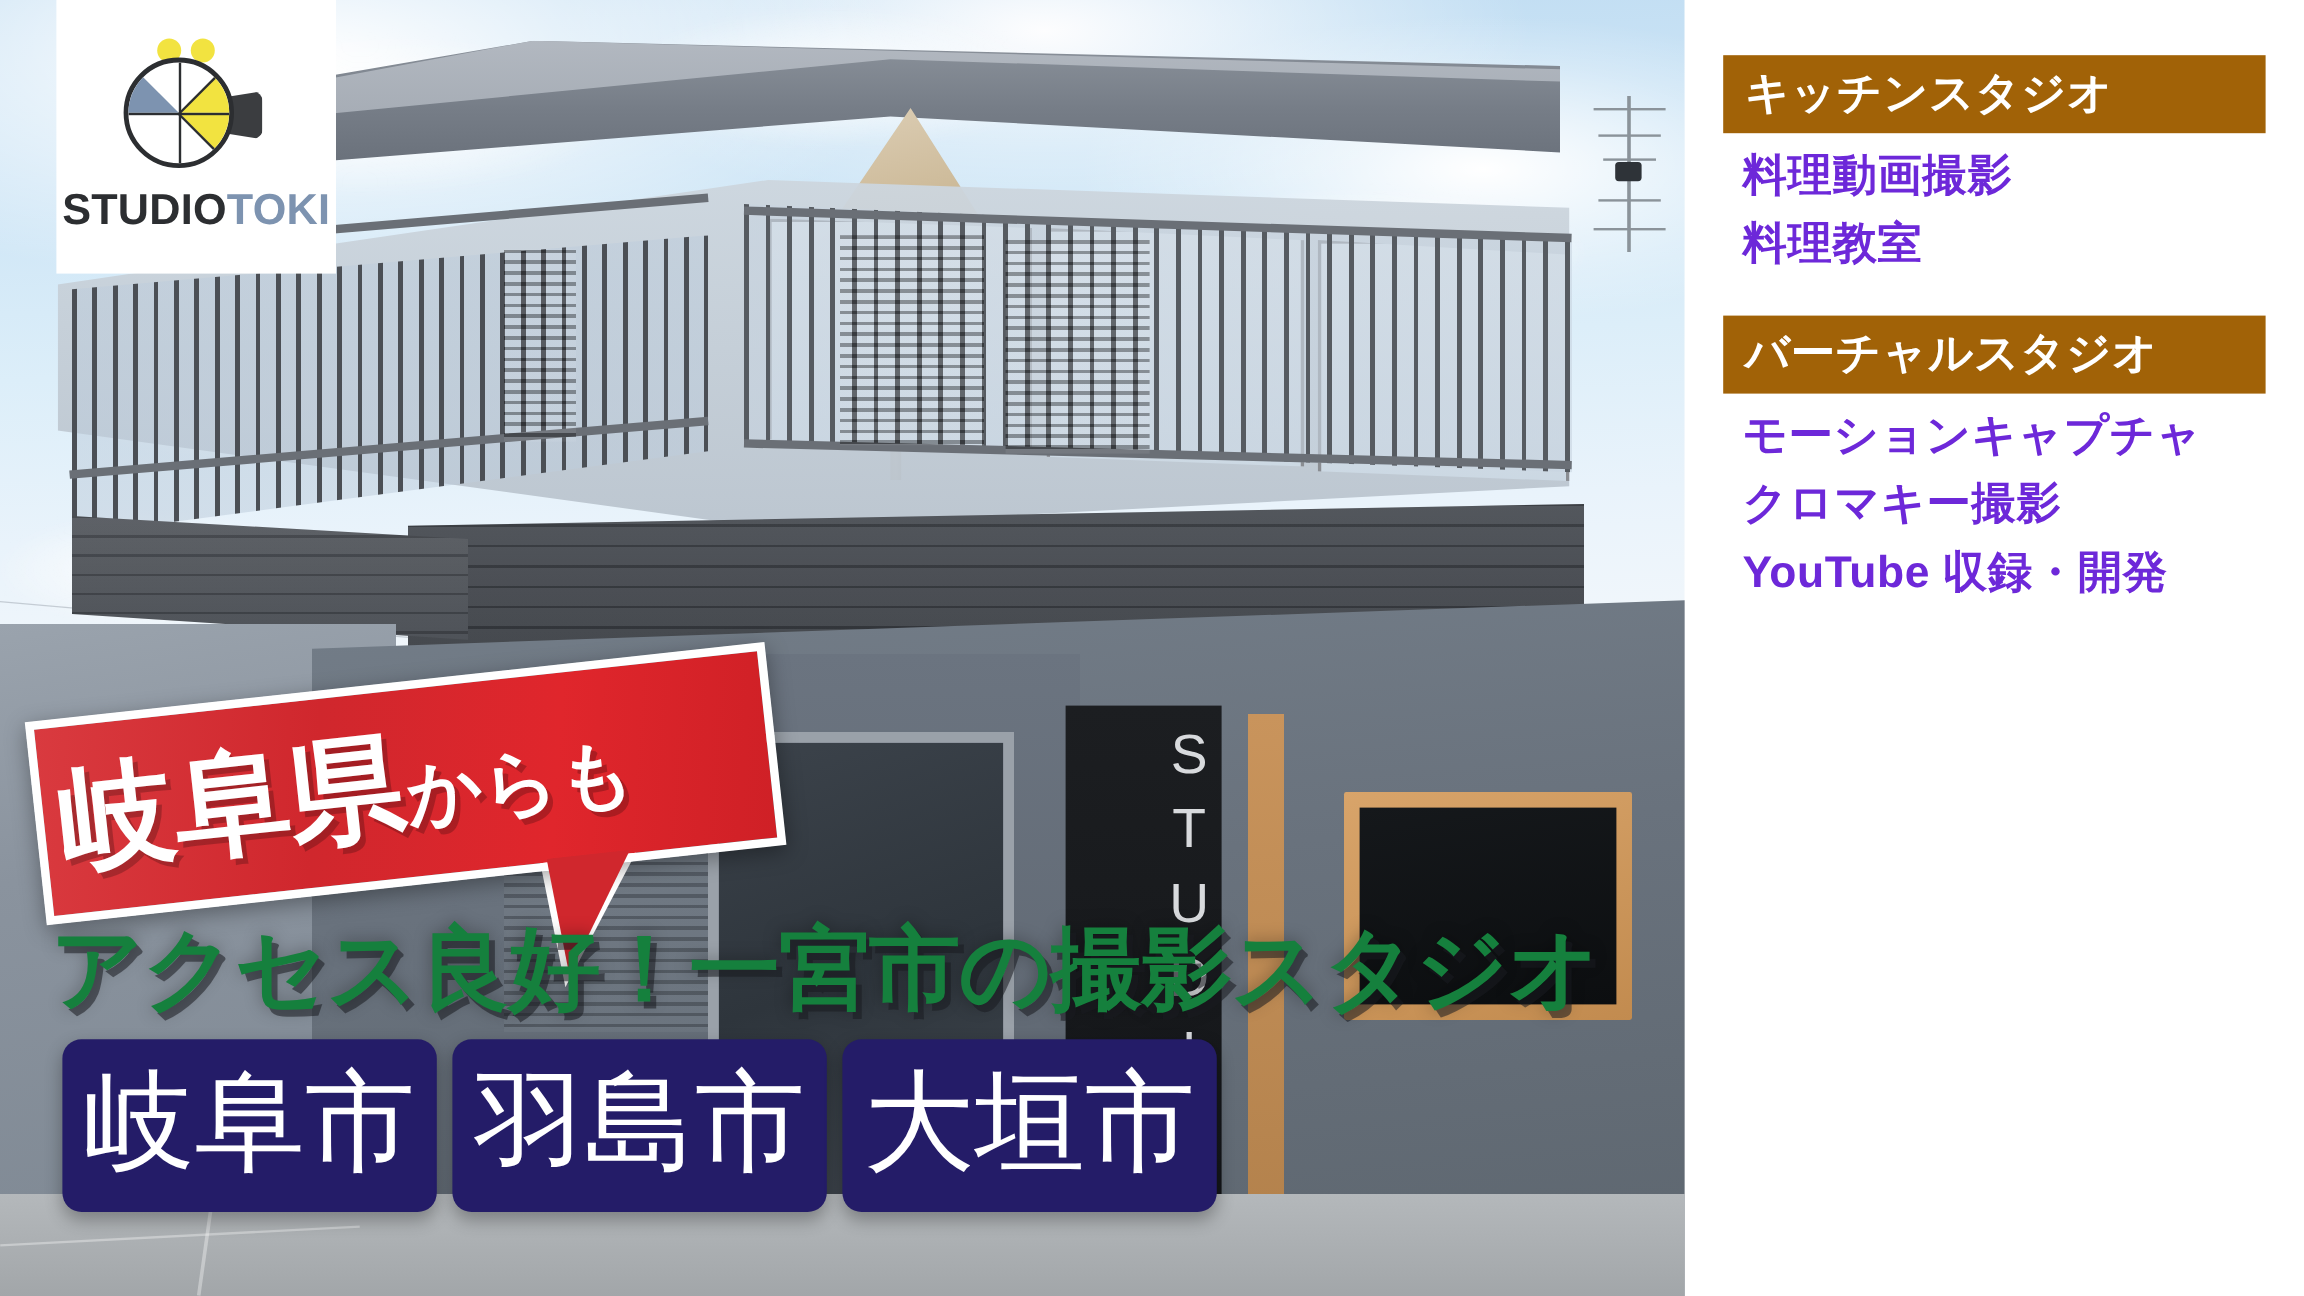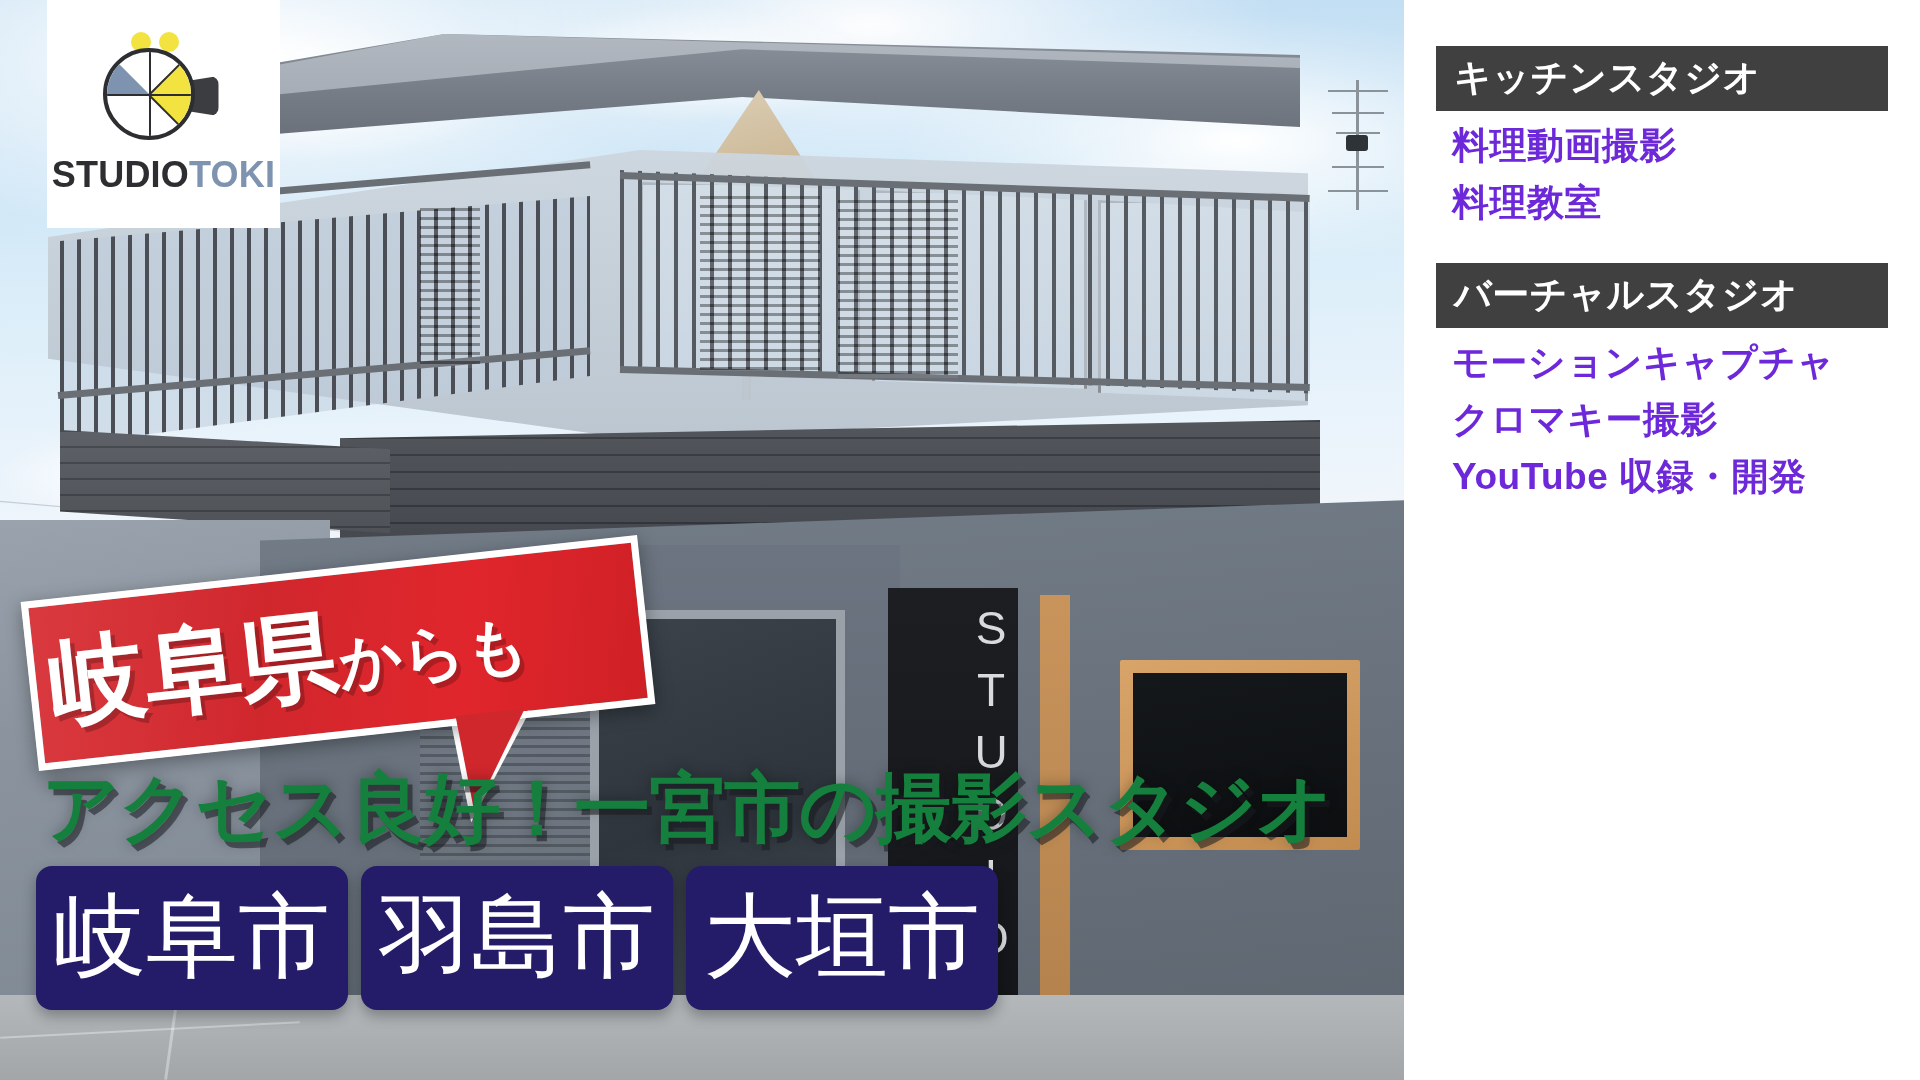--- a/index.html
+++ b/index.html
@@ -219,21 +219,21 @@
   .logo-text { margin-top:12px; font-size:36px; font-weight:700; letter-spacing:.2px; white-space:nowrap; }
   .logo-text .a { color:#2c2e31; }
   .logo-text .b { color:#7d93b0; }
 
   
   #right-panel {
     position:absolute; left:1404px; top:0; width:516px; height:1080px;
     background:#ffffff; z-index:30; padding:46px 32px 0 32px;
   }
   .cat-bar {
-    background:#404040; color:#ffffff;
+    background:#a16207; color:#ffffff;
     font-size:37px; font-weight:700; line-height:1.0;
     padding:13px 18px 15px 18px; margin-bottom:16px;
     letter-spacing:.5px; white-space:nowrap;
   }
   .cat-item {
     color:#6d28d9; font-size:37px; font-weight:700;
     line-height:1.0; margin:0 0 20px 16px; white-space:nowrap; letter-spacing:.5px;
   }
   .gap { height:22px; }
 
@@ -281,21 +281,21 @@
     position:absolute; left:42px; top:770px; z-index:36;
     color:#15803d; font-size:76px; font-weight:700; line-height:1;
     white-space:nowrap; letter-spacing:-1px;
     text-shadow:
       5px 6px 0 rgba(25,28,33,.55),
       0 0 14px rgba(0,0,0,.35);
   }
 
   
   #city-row {
-    position:absolute; left:36px; top:866px; z-index:38;
+    position:absolute; left:52px; top:866px; z-index:38;
     display:flex; gap:13px; align-items:flex-start;
   }
   .city-chip {
     background:#241C68; color:#ffffff;
     border-radius:16px;
     font-size:92px; font-weight:400; line-height:1;
     padding:24px 18px 28px 18px;
     white-space:nowrap;
     font-family:"Liberation Sans","DejaVu Sans",sans-serif;
     box-shadow:0 6px 14px rgba(0,0,0,.3);

